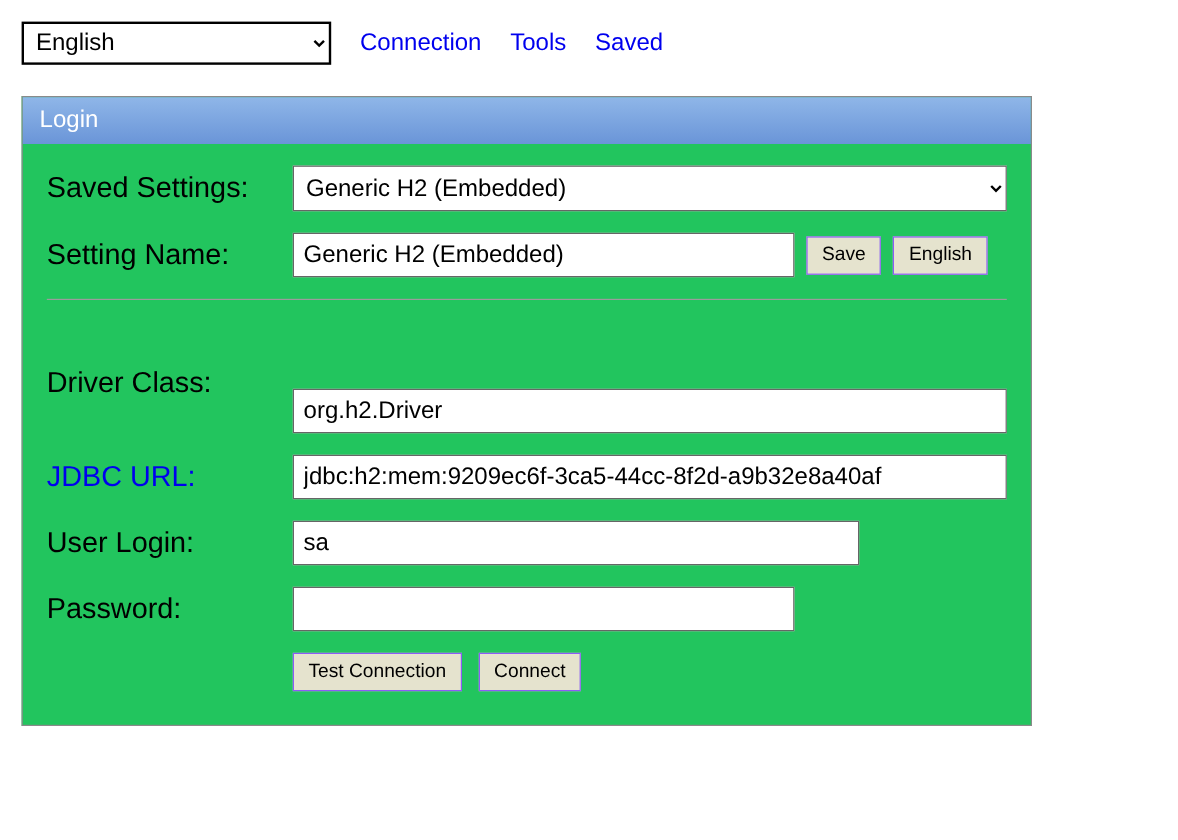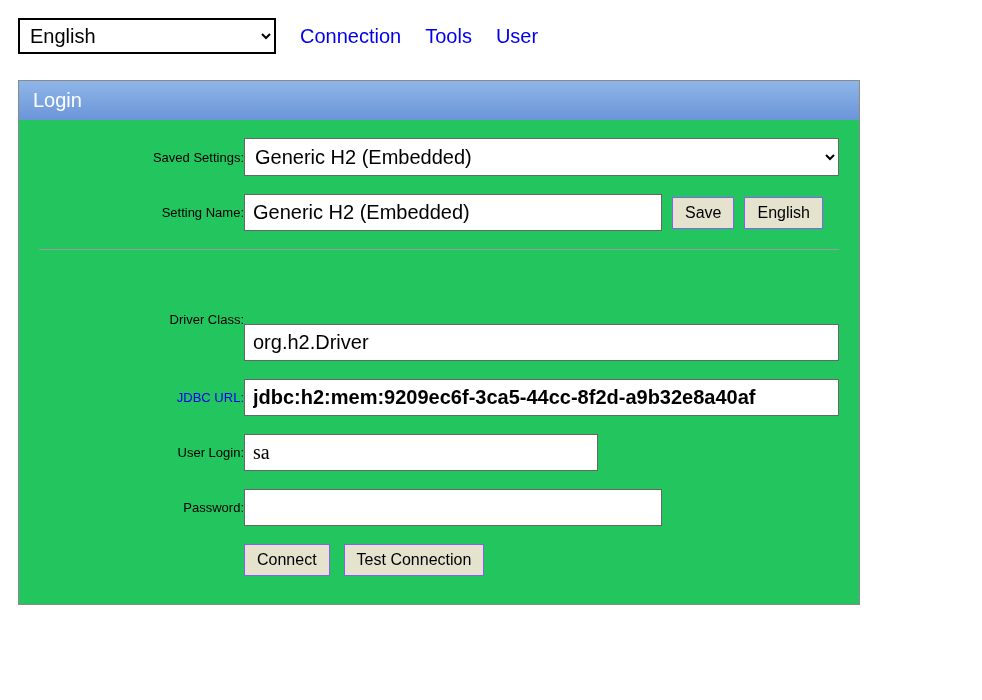--- a/index.html
+++ b/index.html
@@ -45,23 +45,22 @@
       padding: 18px 20px 28px 20px;
     }
     .form-row {
       display: flex;
       align-items: center;
       margin-bottom: 18px;
     }
     .form-label {
       width: 205px;
       flex: 0 0 205px;
-      font-size: 13px;
+      font-size: 24px;
       color: #000;
-      text-align: right;
     }
     .form-label.link {
       color: #0000ee;
       cursor: pointer;
     }
     .text-input {
       font-size: 20px;
       padding: 6px 8px;
       border: 1.5px solid #666;
       background: #fff;
@@ -70,22 +69,22 @@
     .settings-select {
       font-size: 20px;
       height: 38px;
       width: 602px;
       border: 1.5px solid #666;
       background: #fff;
       padding: 4px 6px;
     }
     .setting-name-input { width: 418px; }
     .driver-input { width: 602px; margin-top: 46px; }
-    .url-input { width: 602px; font-weight: bold; }
-    .user-input { width: 354px; font-family: Liberation Serif, serif; }
+    .url-input { width: 602px; }
+    .user-input { width: 472px; }
     .pass-input { width: 418px; }
     .btn {
       font-size: 16px;
       padding: 6px 12px;
       background: #e5e3ce;
       border: 1px solid #8b5cf6;
       cursor: pointer;
     }
     .row-btns { display: flex; gap: 10px; margin-left: 10px; }
     hr.sep {
@@ -102,21 +101,21 @@
   </style>
 </head>
 <body>
 
 <div class="topbar">
   <select class="lang-select">
     <option>English</option>
   </select>
   <a class="toplink">Connection</a>
   <a class="toplink">Tools</a>
-  <a class="toplink">User</a>
+  <a class="toplink">Saved</a>
 </div>
 
 <div class="panel">
   <div class="panel-header">Login</div>
   <div class="panel-body">
 
     <div class="form-row">
       <div class="form-label">Saved Settings:</div>
       <select class="settings-select">
         <option>Generic H2 (Embedded)</option>
@@ -150,18 +149,18 @@
       <div class="form-label">User Login:</div>
       <input type="text" class="text-input user-input" value="sa" style="">
     </div>
 
     <div class="form-row">
       <div class="form-label">Password:</div>
       <input type="password" class="text-input pass-input" value="" style="">
     </div>
 
     <div class="action-row">
+      <button class="btn">Test Connection</button>
       <button class="btn">Connect</button>
-      <button class="btn">Test Connection</button>
     </div>
 
   </div>
 </div>
 
 </body></html>

